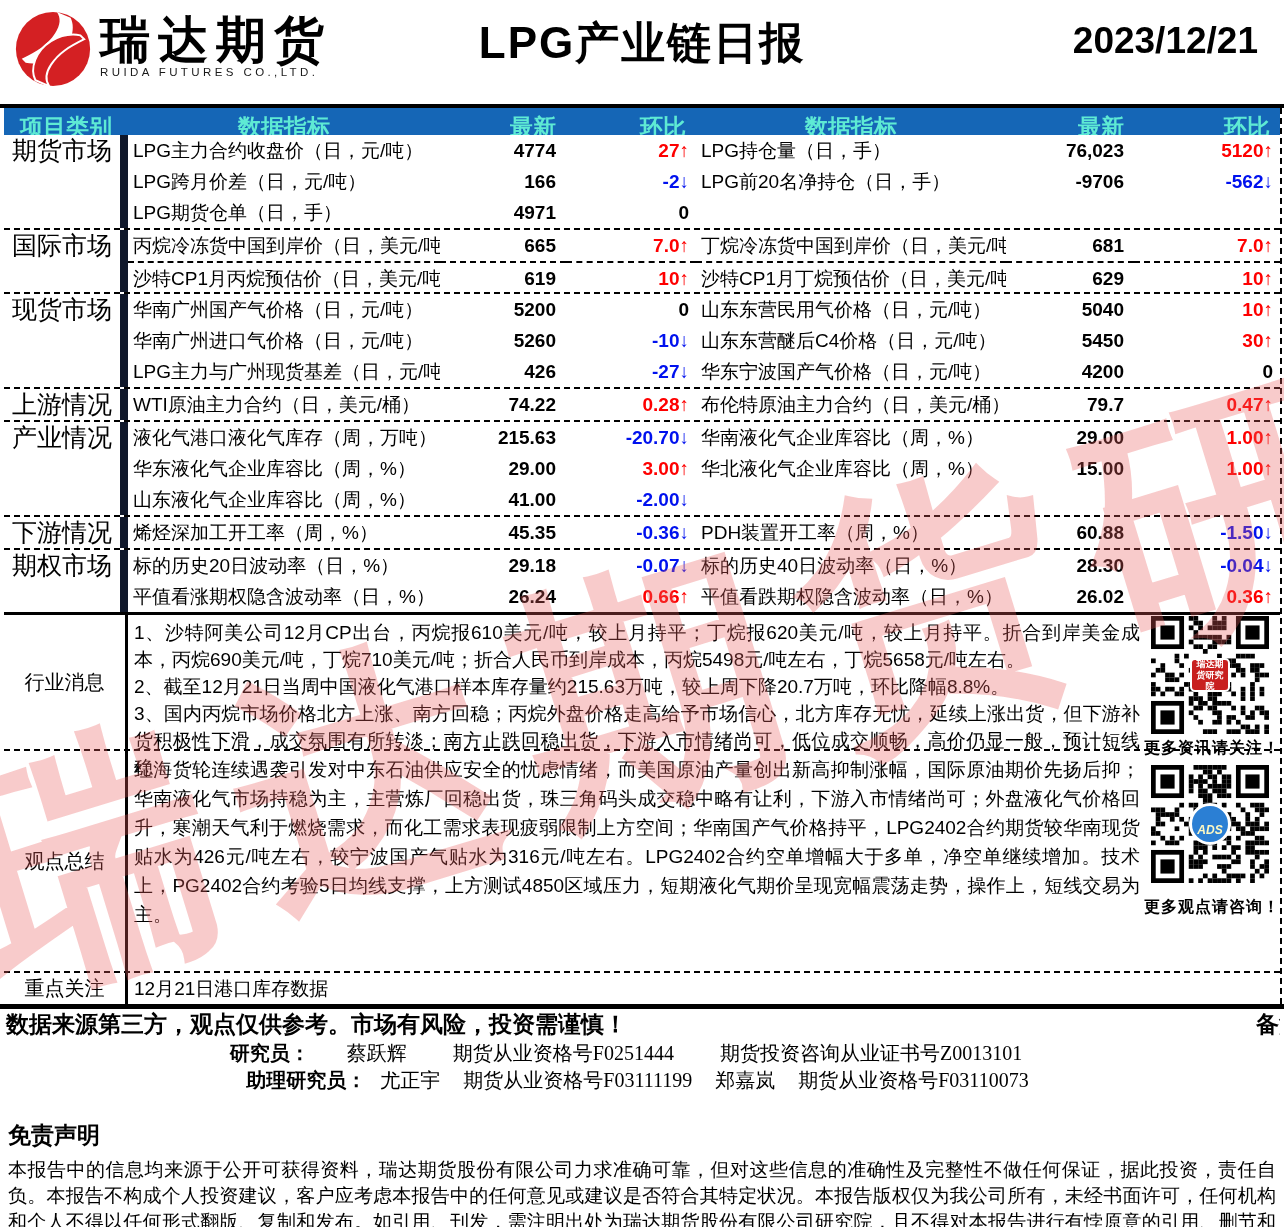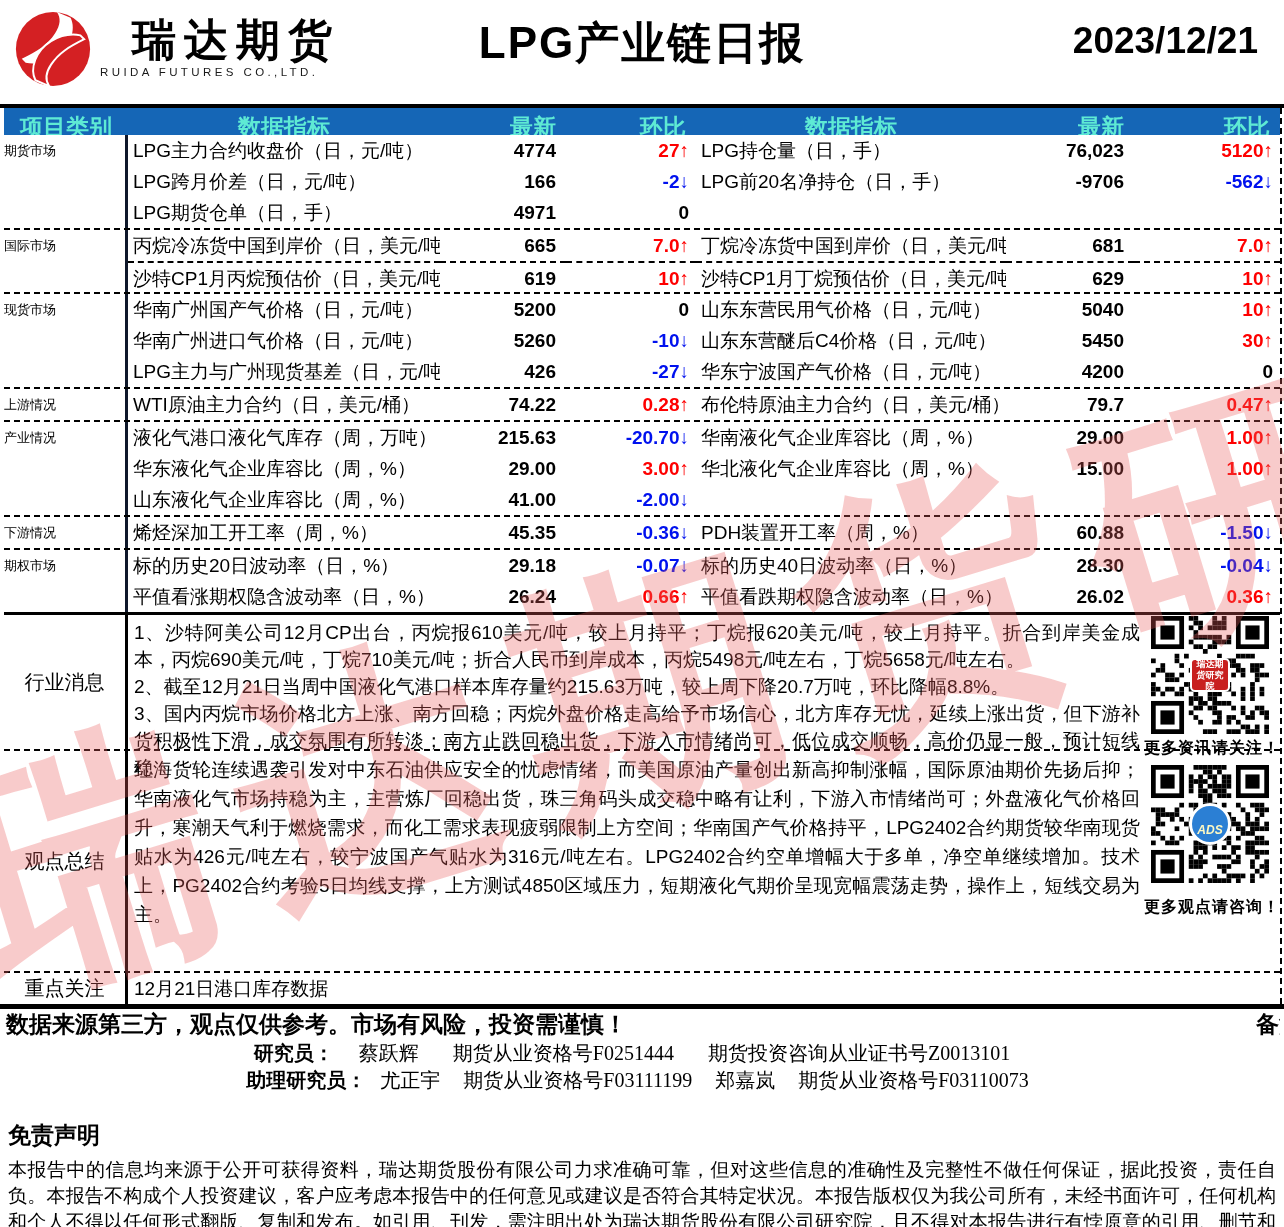--- a/index.html
+++ b/index.html
@@ -5,39 +5,39 @@
   html,body{margin:0;padding:0;background:#fff;}
   .page{position:relative;width:1284px;height:1227px;overflow:hidden;background:#fff;
         font-family:"Liberation Sans","DejaVu Sans",sans-serif;color:#000;}
   :root{--hdr:#1566b6;--up:#fe0000;--down:#0011ee;--logo:#d42023;--wm:rgba(232,92,92,.32);}
 
   
   .rep-header{position:relative;height:104px;}
   .brand{position:absolute;left:12px;top:8px;display:flex;align-items:flex-start;}
   .brand svg{width:82px;height:82px;}
   .brand-text{margin-left:6px;padding-top:8px;}
-  .brand-name{font-size:44px;font-weight:800;letter-spacing:8px;line-height:48px;margin-left:32px;}
+  .brand-name{font-size:50px;font-weight:800;letter-spacing:8px;line-height:48px;}
   .brand-sub{font-size:11.5px;letter-spacing:3.4px;color:#1a1a1a;margin-top:2px;}
   .page-title{position:absolute;left:0;right:0;top:14px;margin:0;text-align:center;
               font-size:44px;font-weight:900;letter-spacing:2px;}
   .rep-date{position:absolute;right:26px;top:20px;font-size:37px;font-weight:800;}
 
   .hline{width:1284px;height:4px;background:#000;}
   .hline.mid{height:5px;}
 
   
   .table{position:relative;width:1276px;margin:0 4px;border-right:2px dashed #000;}
   .thead,.trow{display:grid;grid-template-columns:124px 312px 126px 130px 310px 128px 146px;}
   .thead{background:var(--hdr);color:#5eead4;height:27px;line-height:38px;font-size:23px;font-weight:700;}
   .th{white-space:nowrap;overflow:hidden;}
   .th.c{text-align:center;}
   .th.r{text-align:right;padding-right:10px;box-sizing:border-box;}
   .trow{height:31px;line-height:31px;font-size:19px;}
   .cell{white-space:nowrap;overflow:hidden;box-sizing:border-box;}
-  .cell.cat{border-right:3px solid #0f172a;text-align:left;font-size:13px;}
+  .cell.cat{border-right:8px solid #0f172a;text-align:center;font-size:25px;}
   .cell.lbl{padding-left:5px;}
   .cell.val{text-align:right;font-weight:700;padding-right:10px;}
   .cell.chg{text-align:right;font-weight:700;padding-right:7px;}
   .chg.up{color:var(--up);} .chg.down{color:var(--down);} .chg.flat{color:#000;}
   .section{border-top:2px dashed #000;}
   .section.first{border-top:none;}
   .subline .cell{border-top:2px dashed #000;}
   .subline .cell.cat{border-top:none;}
 
   .bigrow{display:flex;box-sizing:border-box;}
@@ -64,21 +64,21 @@
      justify-content:center;box-sizing:border-box;padding-bottom:5px;font-style:italic;}
   .qrcap{font-size:16px;font-weight:700;margin:4px 0 6px 0;letter-spacing:1px;white-space:nowrap;}
   .qrcap.second{margin-top:14px;}
 
   
   .riskline{position:relative;margin:3px 6px 0 6px;font-size:23px;font-weight:700;height:24px;line-height:24px;}
   .riskline .clip{position:absolute;right:-2px;top:0;width:24px;overflow:hidden;white-space:nowrap;}
   .researchers{text-align:center;font-family:"Liberation Serif","DejaVu Serif",serif;font-size:20px;line-height:27px;margin-top:4px;}
   .researchers b{font-weight:700;}
   .researchers span{margin:0 9px;}
-  .researchers .wide{margin:0 20px;}
+  .researchers .wide{margin:0 32px;}
   .disclaimer{margin:26px 8px 0 8px;font-family:"Liberation Serif","DejaVu Serif",serif;}
   .disclaimer h2{font-size:23px;margin:0 0 6px 0;font-weight:800;font-family:"Liberation Sans",sans-serif;}
   .disclaimer p{margin:0;font-size:19px;line-height:26px;text-align:justify;}
 
   
   .watermark{position:absolute;top:470px;left:-80px;font-size:260px;font-weight:800;
      color:var(--wm);transform:rotate(-17deg);letter-spacing:36px;white-space:nowrap;
      pointer-events:none;z-index:6;}
 </style>
 </head>

